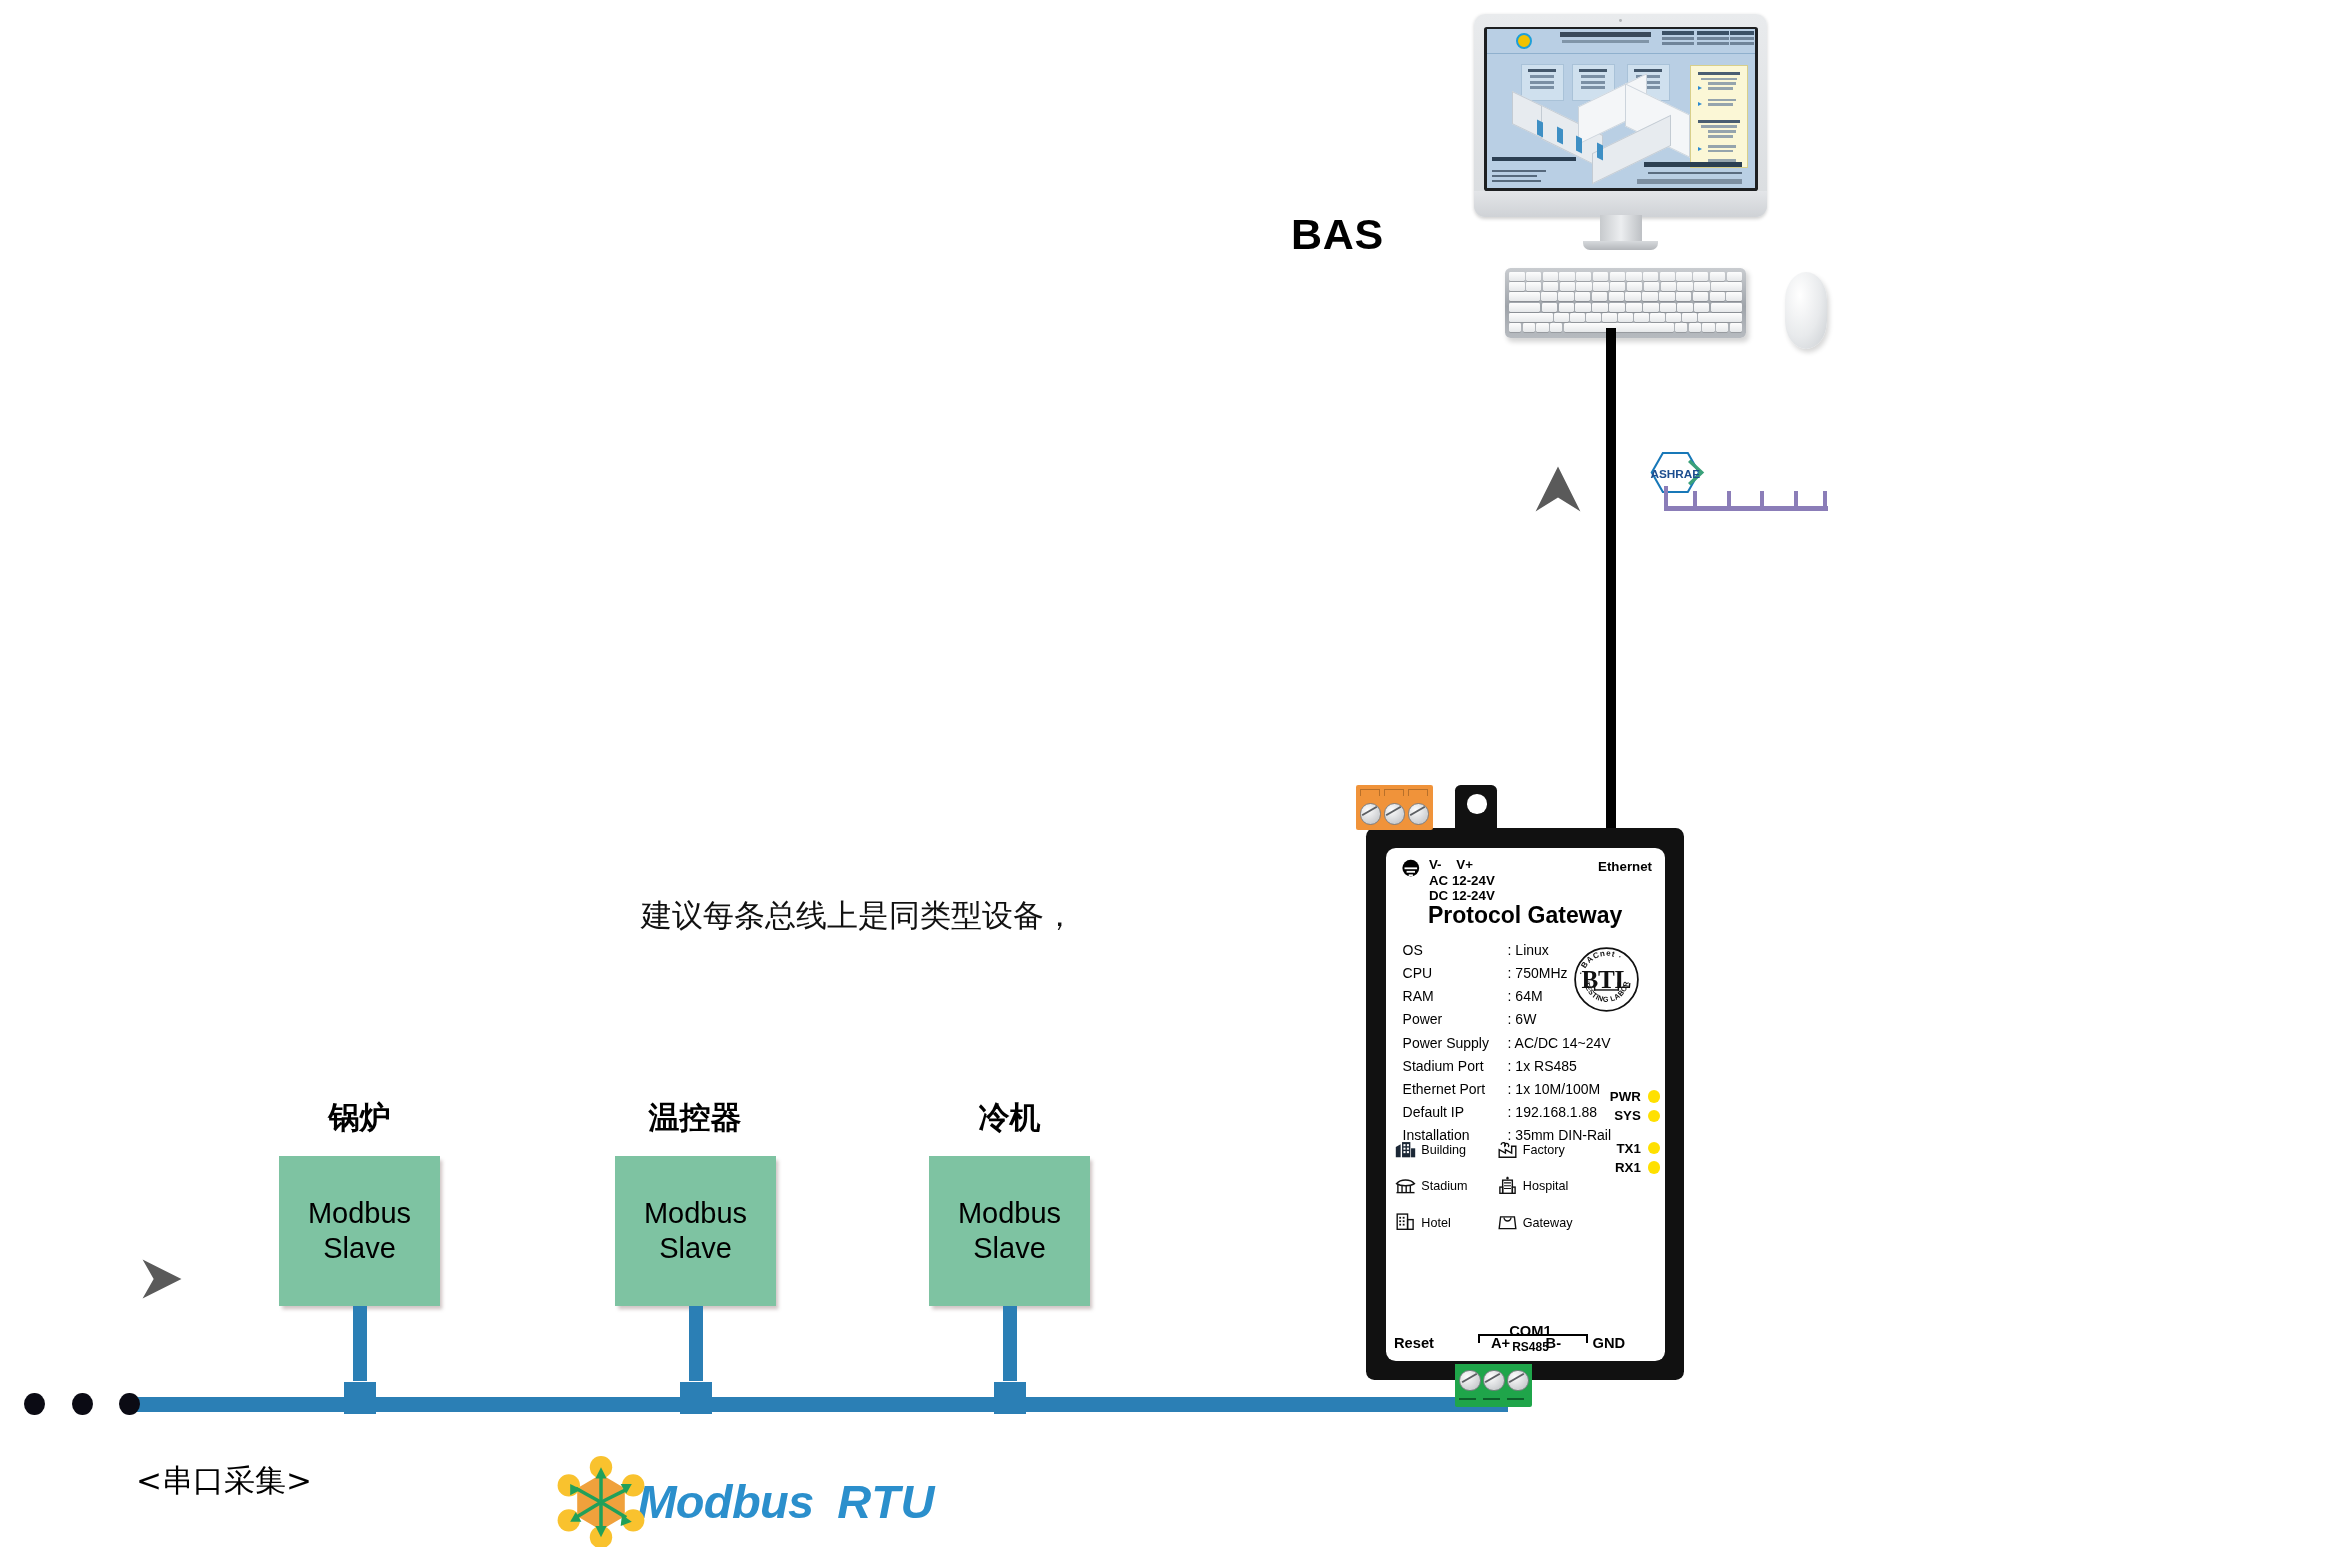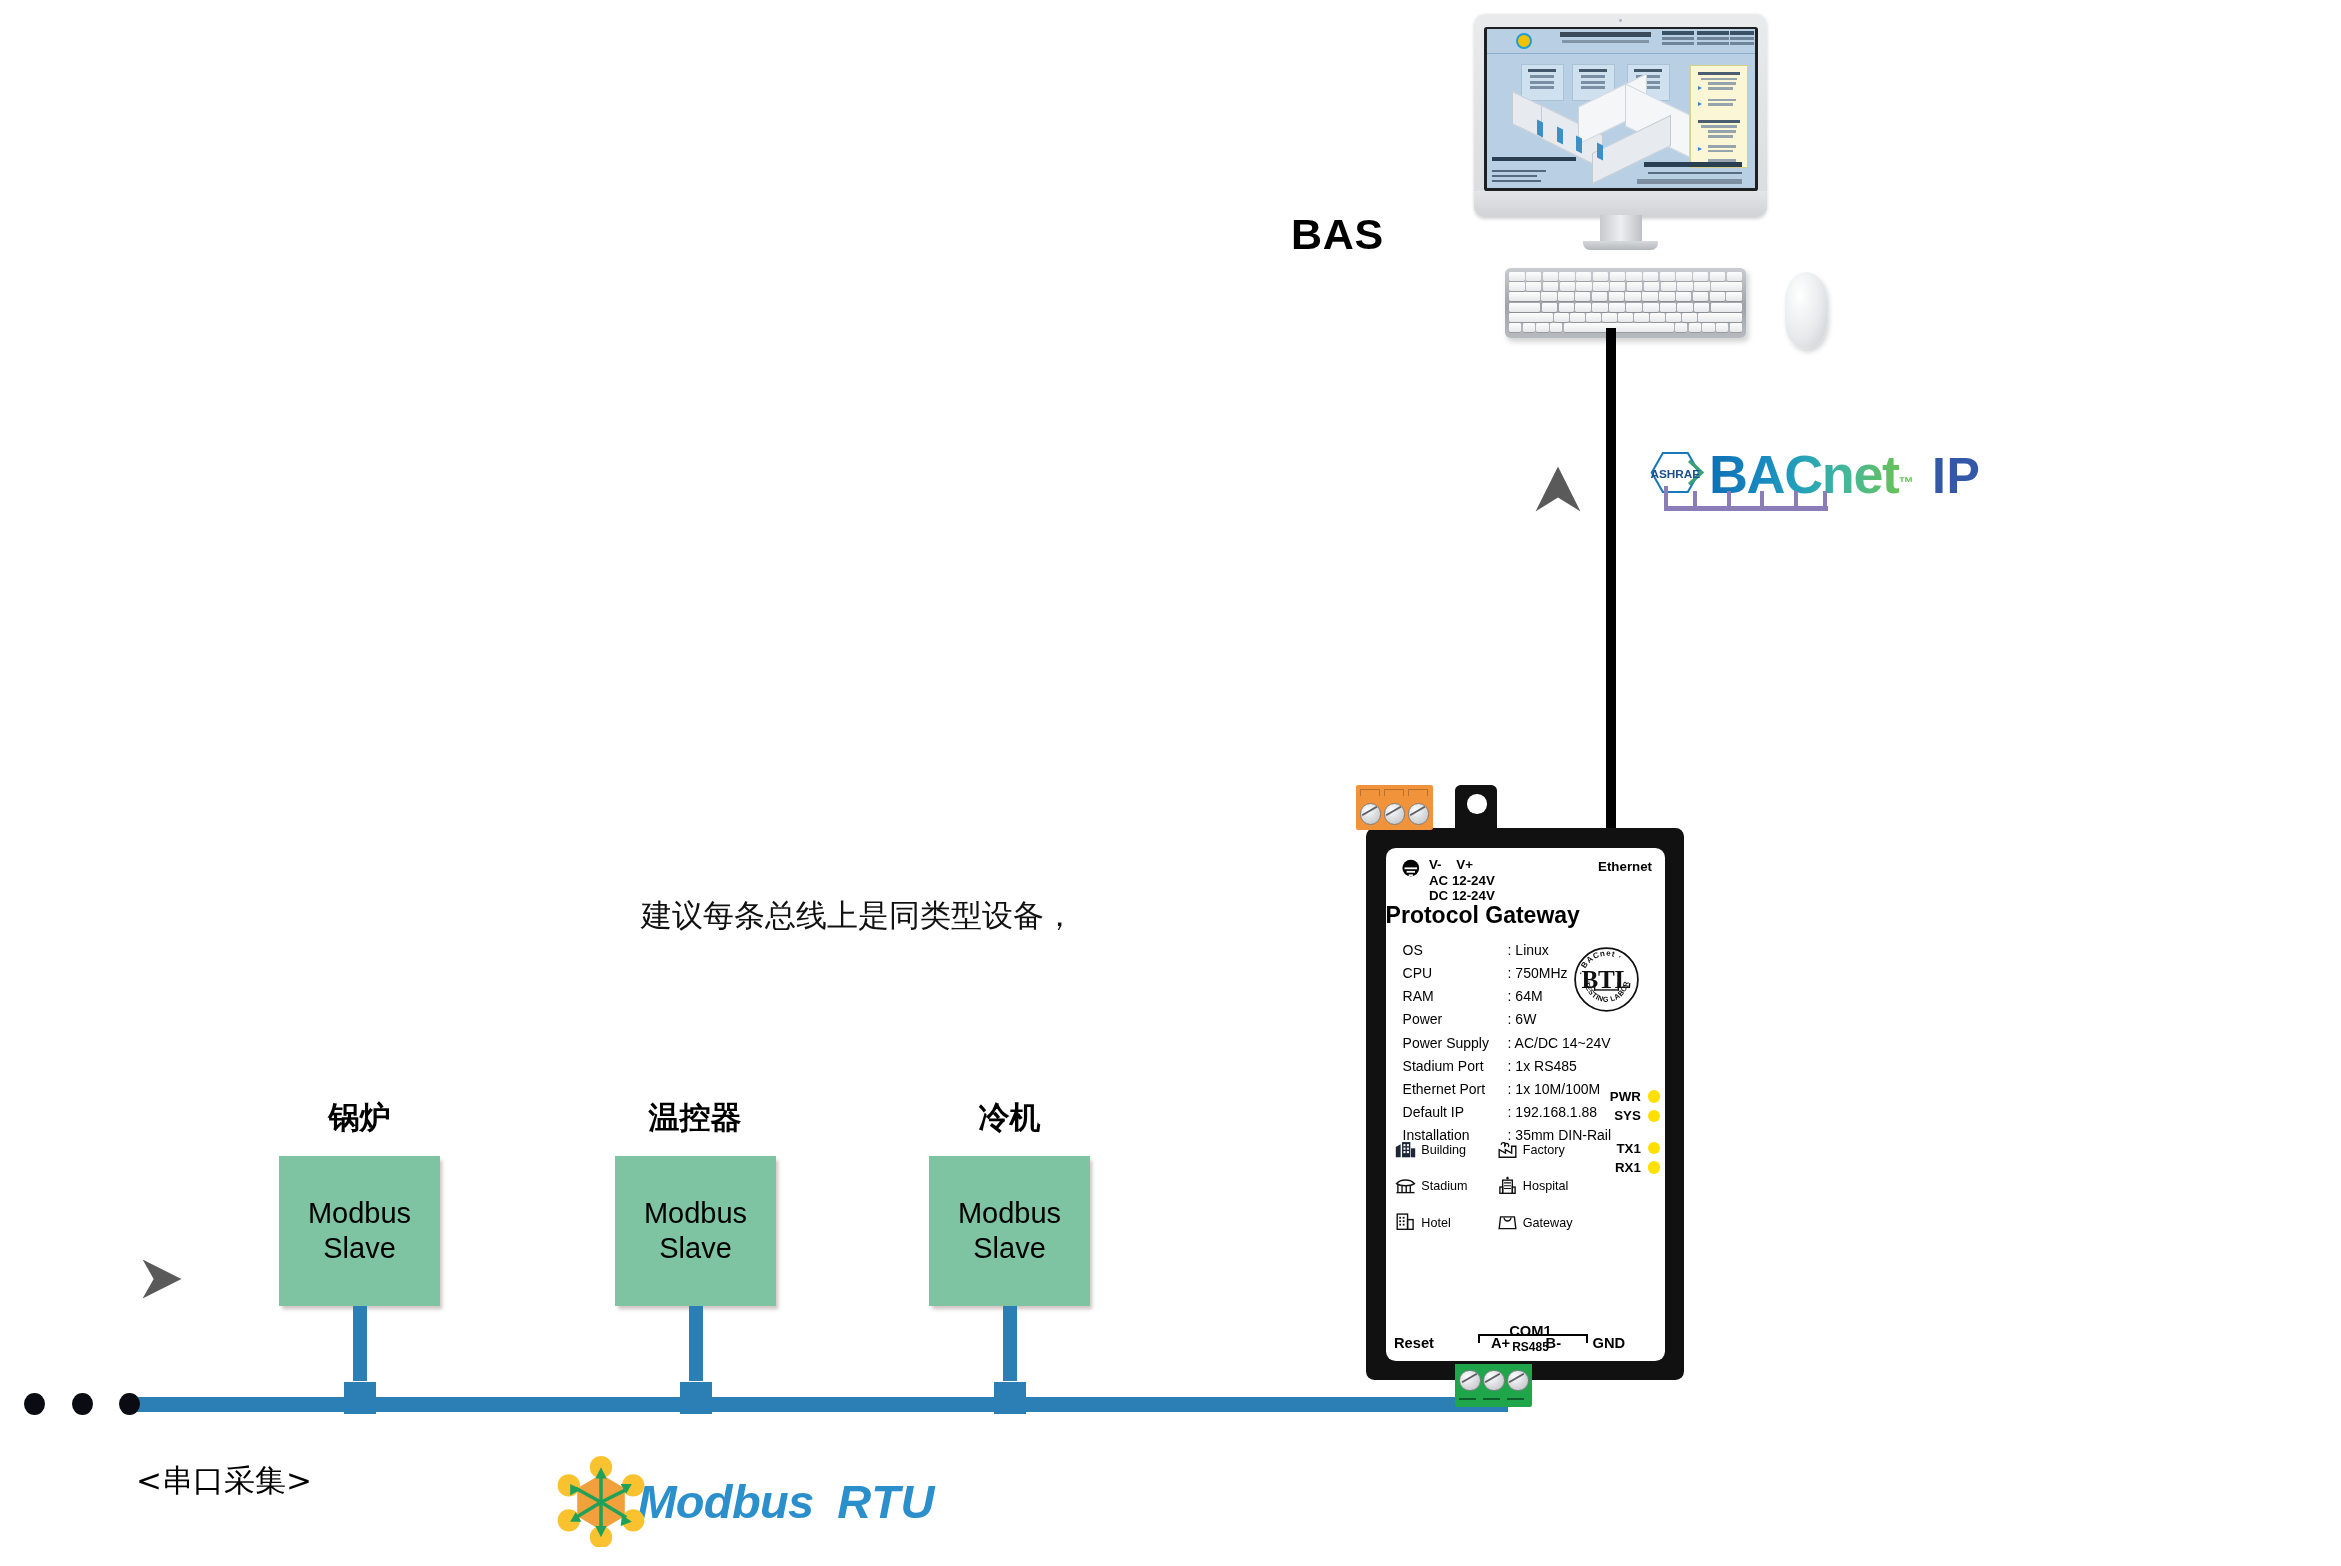--- a/index.html
+++ b/index.html
@@ -108,21 +108,21 @@
   .gw-green{position:absolute;left:89px;top:536px;width:77px;height:43px;background:#1fa54a;border-radius:0 0 2.1px 2.1px;}
   .gw-green .scr{position:absolute;top:5.6px;width:19.6px;height:19.6px;border-radius:50%;background:radial-gradient(circle at 35% 30%,#fdfdfd,#b9bcc0);border:0.7px solid #7d8084;}
   .gw-green .slot{position:absolute;top:12.6px;width:17px;height:2.1px;background:#5c5f63;transform:rotate(-30deg);}
   .gw-green .dash{position:absolute;top:34px;width:17px;height:2.1px;background:#0c5f2a;}
   .gw-tab{position:absolute;left:41px;top:532px;width:18px;height:9.8px;background:#111;}
 
   .gw-hdr{position:absolute;left:15.4px;top:9.8px;right:12.6px;}
   .gnd-ico{position:absolute;left:0;top:1.4px;}
   .gw-vlabels{position:absolute;left:28px;top:0px;font-size:13.3px;font-weight:bold;line-height:1.15;white-space:pre;}
   .gw-eth-txt{position:absolute;right:0;top:1.4px;font-size:13.3px;font-weight:bold;}
-  .gw-title{position:absolute;left:0;right:0;top:54px;text-align:left;font-size:23px;font-weight:bold;}
+  .gw-title{position:absolute;left:0;right:0;top:54px;text-align:center;font-size:23px;font-weight:bold;}
   .spec{position:absolute;left:17px;top:91px;font-size:14px;line-height:1.66;}
   .spec-row{display:flex;}
   .spec-k{width:105px;}
   .spec-v{}
   .btl{position:absolute;right:25px;top:98px;width:67px;height:67px;}
   .leds{position:absolute;right:4.2px;top:239px;font-size:13.3px;font-weight:bold;}
   .led-row{display:flex;align-items:center;justify-content:flex-end;gap:7px;height:19.6px;}
   .led{width:12.6px;height:12.6px;border-radius:50%;background:#ffe000;}
   .apps{position:absolute;left:9.8px;top:292px;width:203px;}
   .app-row{display:flex;margin-bottom:15.4px;}
@@ -336,23 +336,20 @@
       </svg>
   </div>
 
   <div class="abs" id="bacnet">
     <div class="ashrae-hex">
       <svg width="59" height="43" viewBox="0 0 84 62">
         <path d="M18 3 L54 3 L70 31 L54 59 L18 59 L2 31 Z" fill="#fff" stroke="#1878b8" stroke-width="3"></path>
         <path d="M56 14 L74 31 L56 48" fill="none" stroke="#3aa17a" stroke-width="5"></path>
         <text x="36" y="39" font-family="Liberation Sans, sans-serif" font-size="17" font-weight="bold" fill="#1d4e8f" text-anchor="middle">ASHRAE</text>
       </svg>
-    </div>
-    <div style="position:relative;">
-      <span class="bac-word">BACnet</span><span class="bac-tm">™</span><span class="bac-ip">IP</span>
     </div>
   </div>
   <div class="abs" id="bac-underline">
     <span class="bac-tick" style="left:0;height:19.6px;"></span>
     <span class="bac-tick" style="left:29px;height:15.4px;"></span>
     <span class="bac-tick" style="left:63px;height:15.4px;"></span>
     <span class="bac-tick" style="left:96px;height:15.4px;"></span>
     <span class="bac-tick" style="left:130px;height:15.4px;"></span>
     <span class="bac-tick" style="left:159px;height:15.4px;"></span>
   </div>

